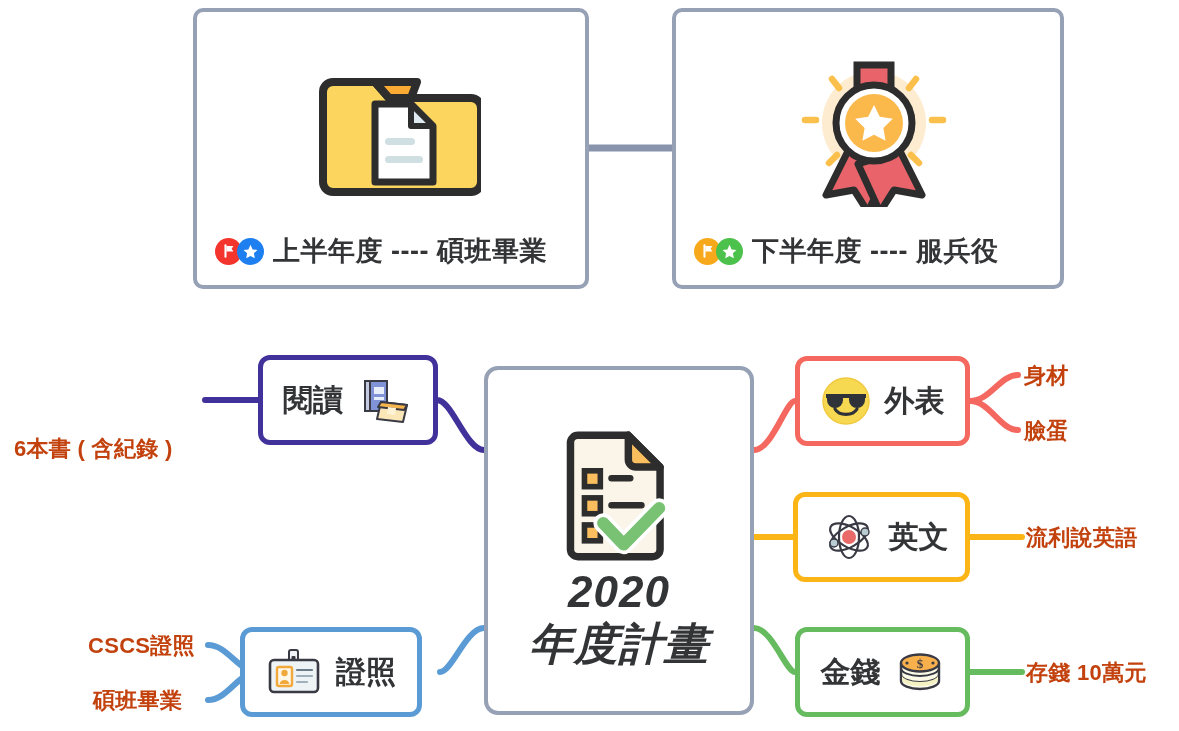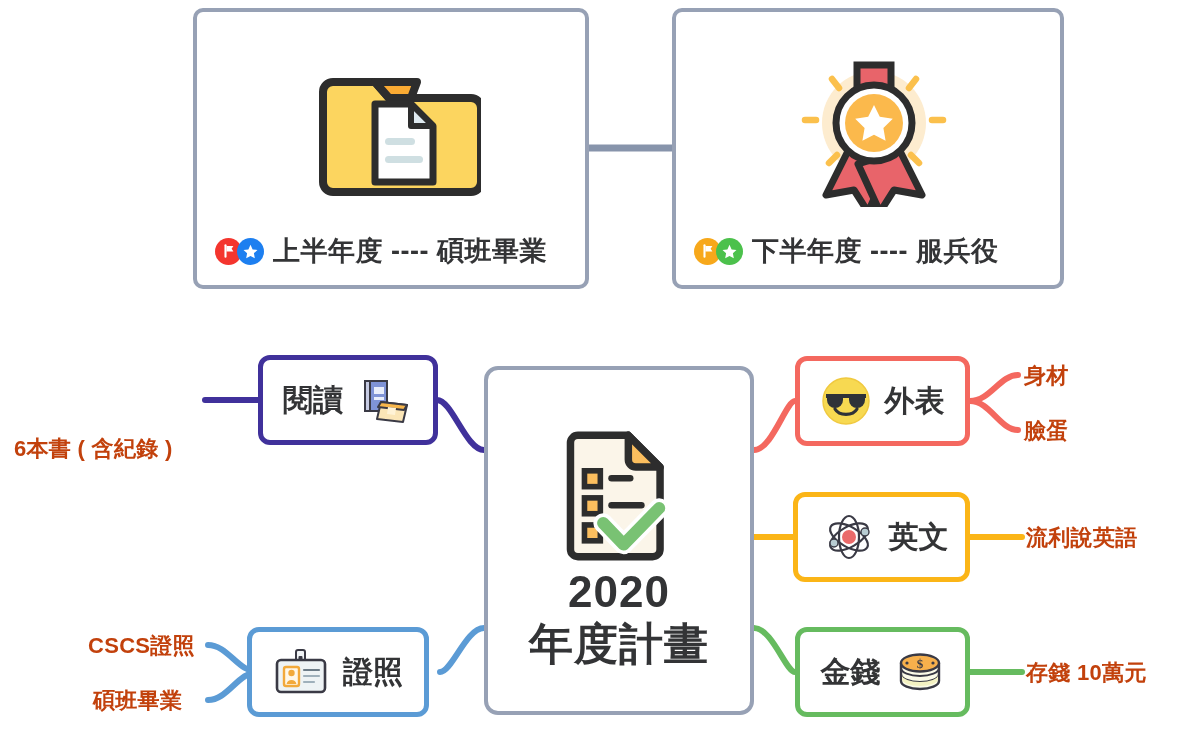--- a/index.html
+++ b/index.html
@@ -98,20 +98,21 @@
   }
   .mm-icon { display: flex; align-items: center; justify-content: center; }
 
   
   #node-center {
     border: 4px solid #97a1b5;
     border-radius: 14px;
     flex-direction: column;
     gap: 0;
     padding-top: 14px;
+    font-style: italic;
   }
   #node-center .center-title {
     text-align: center;
     font-size: 44px;
     font-weight: bold;
     color: #333436;
     line-height: 1.18;
     letter-spacing: 1px;
   }
   #node-center .center-year { font-size: 44px; }
@@ -255,21 +256,21 @@
         <path d="M13 6 h17 v30 h-17 z" fill="#7f93d6" stroke="#3a3a45" stroke-width="2"></path>
         <rect x="17" y="12" width="10" height="7" fill="#e9eefb"></rect>
         <rect x="17" y="22" width="10" height="3" fill="#e9eefb"></rect>
         <path d="M20 44 l4 -17 26 3 -4 17 z" fill="#fbe6b7" stroke="#3a3a45" stroke-width="2" stroke-linejoin="round"></path>
         <path d="M24 27 l26 3 -3 5 -26 -3 z" fill="#f7b64c" stroke="#3a3a45" stroke-width="2" stroke-linejoin="round"></path>
         <path d="M31 32 l8 1 -1 7 -8 -1 z" fill="#fff3d6"></path>
       </svg>
     </span>
   </div>
 
-  <div class="node mm-node" id="node-certificate" style="left:247px; top:627px; width:182px; height:90px; border-width:5px; border-color:#5b9bd5;">
+  <div class="node mm-node" id="node-certificate" style="left:240px; top:627px; width:182px; height:90px; border-width:5px; border-color:#5b9bd5;">
     <span class="mm-icon">
       <svg width="56" height="50" viewBox="0 0 56 50" xmlns="http://www.w3.org/2000/svg">
         <rect x="23" y="3" width="9" height="12" rx="2" fill="#f1f4f6" stroke="#3a3a45" stroke-width="2"></rect>
         <rect x="25.5" y="9" width="4" height="5" rx="1" fill="#3a3a45"></rect>
         <rect x="4" y="13" width="48" height="32" rx="4" fill="#eef3f5" stroke="#3a3a45" stroke-width="2.6"></rect>
         <rect x="11" y="20" width="15" height="19" rx="2" fill="#fff7e8" stroke="#f2a93b" stroke-width="2.4"></rect>
         <circle cx="18.5" cy="26" r="3.2" fill="#f2a93b"></circle>
         <path d="M13.6 37 a5 5 0 0 1 9.8 0 z" fill="#f2a93b"></path>
         <path d="M31 23 h15" stroke="#6d7c88" stroke-width="2.2" stroke-linecap="round"></path>
         <path d="M31 29 h15" stroke="#9fb0bb" stroke-width="2.2" stroke-linecap="round"></path>

